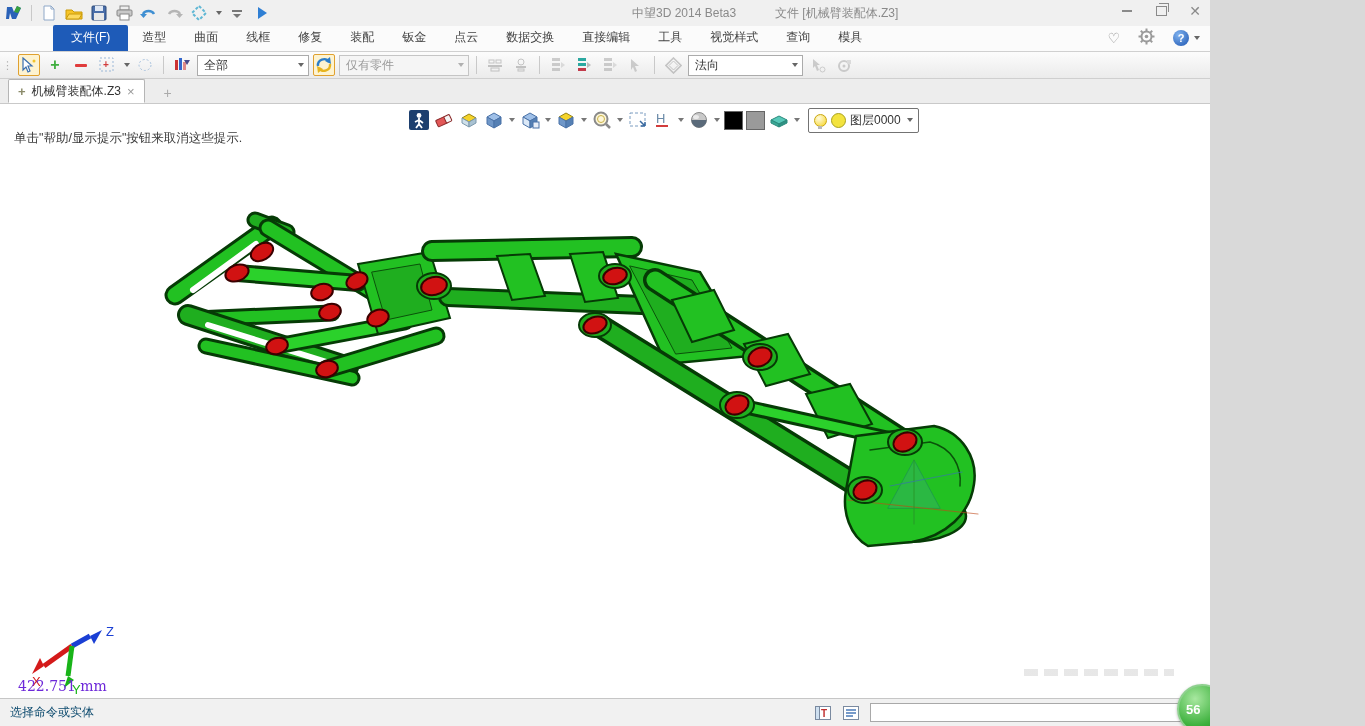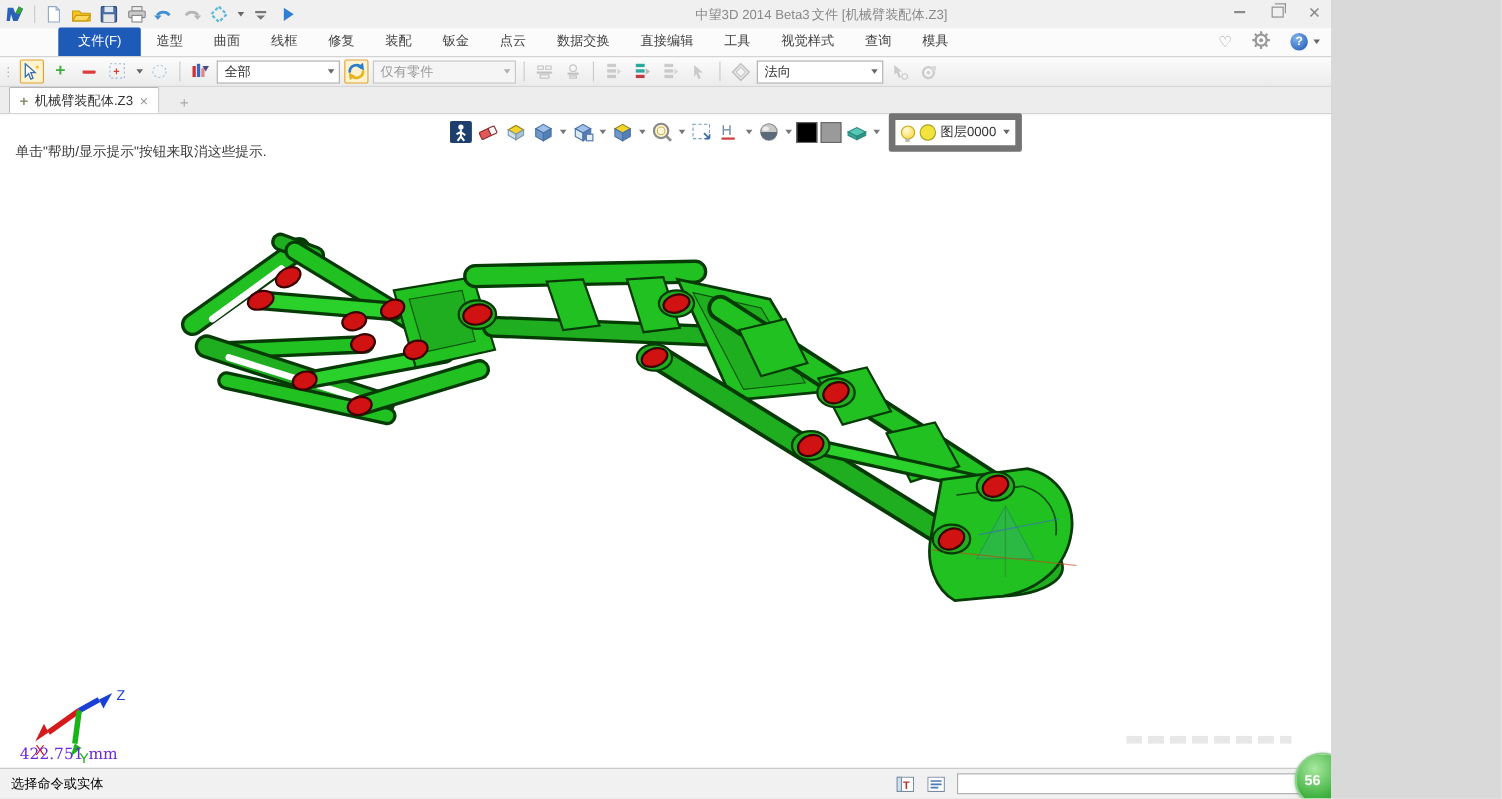--- a/index.html
+++ b/index.html
@@ -5,21 +5,21 @@
   html,body{margin:0;padding:0;background:#d9d9d9;font-family:"Liberation Sans",sans-serif;}
   #app{position:relative;width:1210px;height:726px;background:#fff;overflow:hidden;font-size:12px;color:#333;}
 
   
   .titlebar{height:26px;background:#f0f0f0;display:flex;align-items:center;position:relative;}
   .qat{display:flex;align-items:center;gap:5px;padding-left:4px;}
   .qat .sep{width:1px;height:16px;background:#c9c9c9;margin:0 2px;}
   .qbtn{width:20px;height:20px;display:flex;align-items:center;justify-content:center;}
   .caret{width:0;height:0;border-left:3px solid transparent;border-right:3px solid transparent;border-top:4px solid #666;margin-left:2px;}
   .title-app{position:absolute;left:632px;color:#8a8a8a;font-size:12px;}
-  .title-doc{position:absolute;left:738px;color:#8a8a8a;font-size:12px;}
+  .title-doc{position:absolute;left:775px;color:#8a8a8a;font-size:12px;}
   .winbtns{position:absolute;right:6px;top:4px;display:flex;gap:16px;}
   .winbtn{width:18px;height:14px;display:flex;align-items:center;justify-content:center;color:#8a8a8a;cursor:default;}
   .min-glyph{width:10px;height:2px;background:#8a8a8a;}
   .restore-glyph{width:9px;height:8px;border:1.5px solid #8a8a8a;position:relative;}
   .restore-glyph:before{content:"";position:absolute;left:2px;top:-4px;width:9px;height:8px;border:1.5px solid #8a8a8a;border-bottom:none;border-left:none;}
   .close-glyph{font-size:14px;color:#8a8a8a;line-height:1;}
 
   
   .menubar{height:26px;background:#fbfbfb;border-bottom:1px solid #d0d0d0;display:flex;align-items:flex-end;position:relative;box-sizing:border-box;}
   .menutabs{display:flex;align-items:flex-end;padding-left:12px;}
@@ -50,38 +50,38 @@
   .newtab{width:26px;height:20px;display:flex;align-items:center;justify-content:center;color:#aaa;font-size:14px;margin-left:10px;}
 
   
   .canvas{position:relative;height:594px;background:#fff;}
   .hint{position:absolute;left:14px;top:24px;line-height:20px;color:#3a3a3a;font-size:12.5px;}
 
   .viewbar{position:absolute;left:408px;top:3px;display:flex;align-items:center;gap:3px;height:26px;}
   .vbtn{width:22px;height:22px;display:flex;align-items:center;justify-content:center;}
   .vcaret{width:0;height:0;border-left:3px solid transparent;border-right:3px solid transparent;border-top:4px solid #777;margin:0 1px;}
   .swatch{width:17px;height:17px;border:1px solid #666;}
-  .layerbox{height:23px;border:6px solid #737373;background:#fff;display:flex;align-items:center;gap:4px;padding:0 5px;margin-left:4px;border-radius:2px;}
+  .layerbox{height:23px;border:1px solid #737373;background:#fff;display:flex;align-items:center;gap:4px;padding:0 5px;margin-left:4px;border-radius:2px;}
   .bulb{width:11px;height:11px;border-radius:50%;background:radial-gradient(circle at 35% 30%,#fffbe0,#f7d421);border:1px solid #c9a60e;position:relative;}
   .bulb:after{content:"";position:absolute;left:3px;top:11px;width:4px;height:3px;background:#b9b9b9;}
   .layerdot{width:13px;height:13px;border-radius:50%;background:#f3e33e;border:1px solid #a9a11e;}
 
   .triad{position:absolute;left:10px;top:514px;width:120px;height:80px;}
   .measure{position:absolute;left:18px;top:574px;font-family:"DejaVu Serif",serif;font-size:14px;color:#6d28d9;}
 
   .watermark{position:absolute;right:36px;bottom:22px;width:150px;height:7px;opacity:.55;
     background:repeating-linear-gradient(90deg,#d4d4d4 0 14px,transparent 14px 20px);}
   .badge{position:absolute;right:-17px;bottom:-8px;width:50px;height:50px;border-radius:50%;
     background:radial-gradient(circle at 35% 28%,#a8e8a0,#3db13d 60%,#208220);border:2px solid #8fd08f;
     color:#fff;font-weight:bold;font-size:13px;display:flex;align-items:center;padding-left:7px;box-sizing:border-box;
     box-shadow:0 1px 3px rgba(0,0,0,.3);}
 
   
   .statusbar{height:28px;background:#f1f1f1;border-top:1px solid #c6c6c6;display:flex;align-items:center;position:relative;box-sizing:border-box;}
-  .status-msg{padding-left:10px;color:#000000;}
+  .status-msg{padding-left:10px;color:#0c4a6e;}
   .status-right{position:absolute;right:10px;display:flex;align-items:center;gap:10px;}
   .sbtn{width:18px;height:16px;display:flex;align-items:center;justify-content:center;}
   .cmdinput{width:330px;height:19px;border:1px solid #a9a9a9;background:#fff;font-size:12px;padding:0 4px;box-sizing:border-box;}
 </style>
 </head>
 <body>
 
 <div id="app">
 
   <div class="titlebar">

